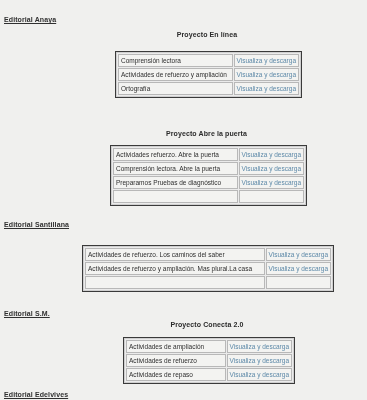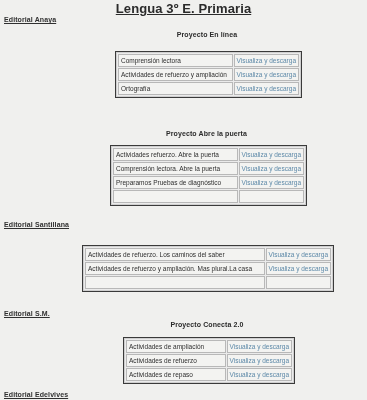--- a/index.html
+++ b/index.html
@@ -93,21 +93,20 @@
   }
   .dl-table td.empty-cell {
     color: transparent;
   }
 </style>
 </head>
 <body>
 
 <div class="page">
 
-  <div class="page-title">Lengua 3º E. Primaria</div>
 
   <div class="editorial" style="top:16px;">Editorial Anaya</div>
 
   <div class="project-title" style="left:115px; top:31px; width:184px;">Proyecto En línea</div>
 
   <div class="dl-table" style="left:115px; top:51px; width:183px;">
     <table>
       <tbody>
           <tr>
         <td style="width:120px;">Comprensión lectora</td>

